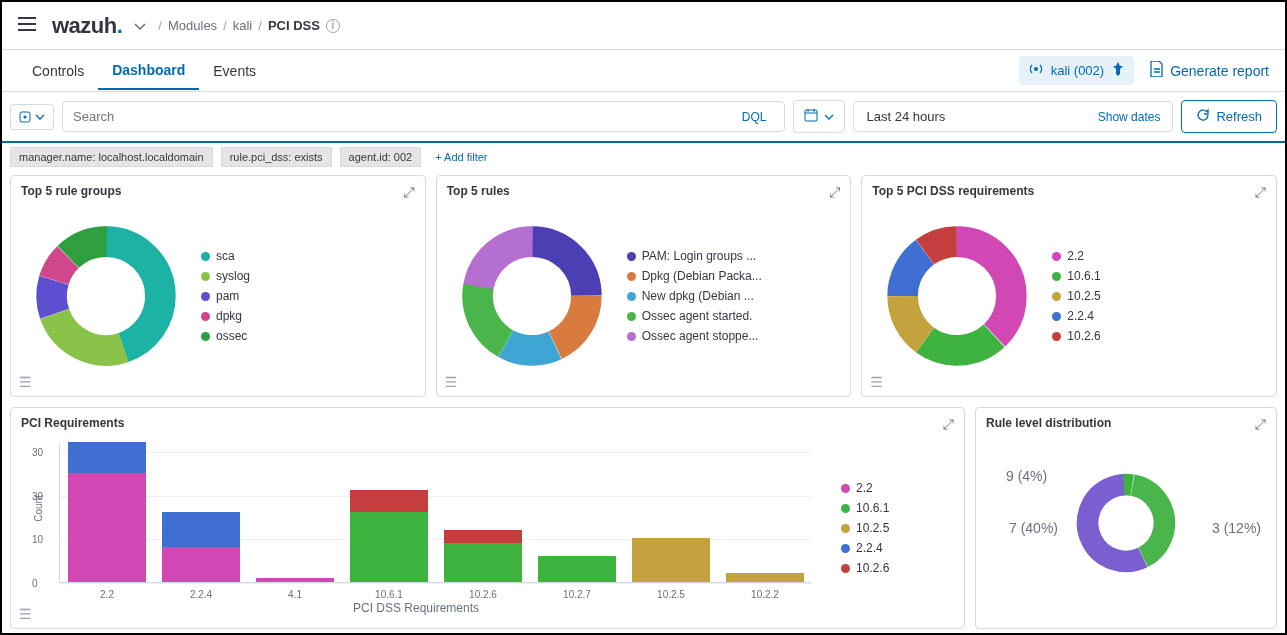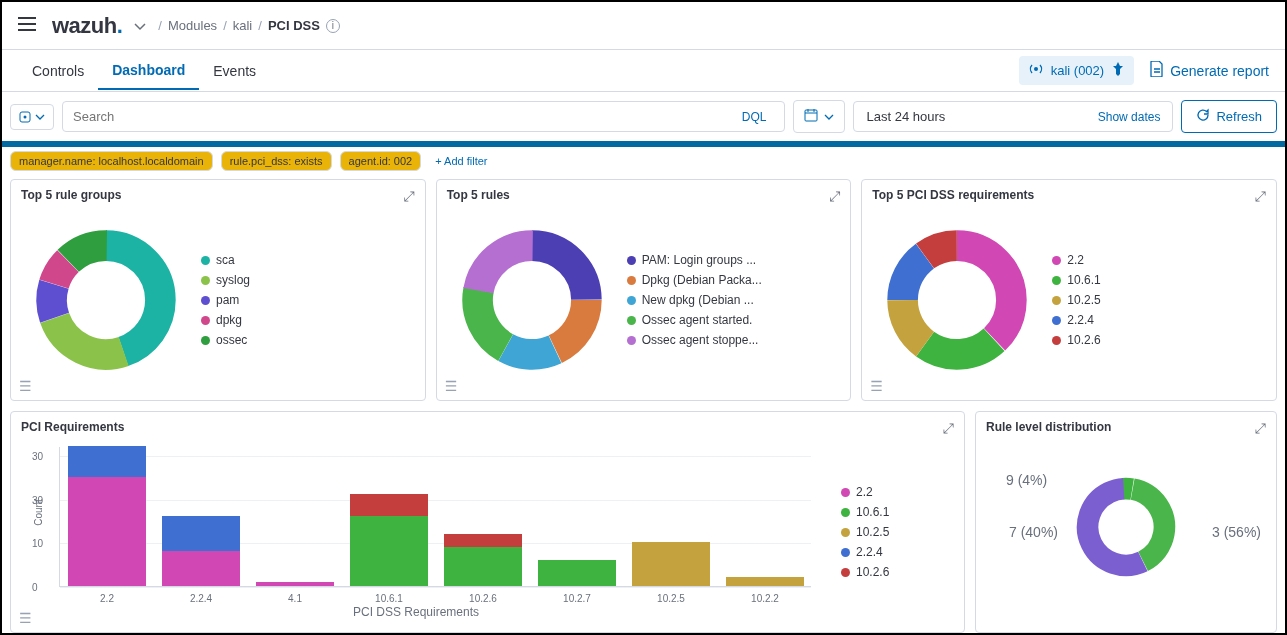--- a/index.html
+++ b/index.html
@@ -13,31 +13,31 @@
 .breadcrumb .sep { margin: 0 6px; color: #98a2b3; }
 .breadcrumb .current { color: #343741; font-weight: 600; }
 .info-icon { margin-left: 6px; color: #69707d; border: 1px solid #98a2b3; border-radius: 50%; width: 14px; height: 14px; display: inline-flex; align-items: center; justify-content: center; font-size: 10px; }
 .tabbar { display: flex; align-items: center; height: 42px; padding: 0 16px; border-bottom: 1px solid #d3dae6; }
 .tab { padding: 10px 14px; cursor: pointer; font-size: 14px; color: #343741; }
 .tab.active { color: #006bb4; border-bottom: 2px solid #006bb4; font-weight: 600; }
 .tabbar-right { margin-left: auto; display: flex; align-items: center; gap: 16px; }
 .agent-badge { background: #e6f1fa; color: #006bb4; padding: 6px 10px; border-radius: 4px; display: flex; align-items: center; gap: 8px; font-size: 13px; }
 .pin-icon { color: #006bb4; }
 .gen-report { color: #006bb4; display: flex; align-items: center; gap: 6px; cursor: pointer; font-size: 14px; }
-.searchbar { display: flex; align-items: center; padding: 8px 8px; gap: 8px; border-bottom: 6px solid #0369a1; }
+.searchbar { display: flex; align-items: center; padding: 8px 8px; gap: 8px; border-bottom: 2px solid #0369a1; }
 .filter-toggle { border: 1px solid #d3dae6; border-radius: 4px; padding: 6px 8px; display: flex; align-items: center; gap: 4px; color: #006bb4; cursor: pointer; }
 .search-input { flex: 1; border: 1px solid #d3dae6; border-radius: 4px; padding: 7px 10px; display: flex; align-items: center; }
 .search-input input { border: none; outline: none; flex: 1; font-size: 13px; }
 .dql { margin-left: auto; color: #006bb4; font-size: 12px; padding: 0 8px; }
 .date-picker { border: 1px solid #d3dae6; border-radius: 4px; padding: 7px 10px; display: flex; align-items: center; gap: 6px; color: #006bb4; cursor: pointer; }
 .time-range { border: 1px solid #d3dae6; border-radius: 4px; padding: 7px 12px; flex: 0 0 320px; display: flex; align-items: center; font-size: 13px; }
 .show-dates { margin-left: auto; color: #006bb4; font-size: 12px; }
 .refresh-btn { border: 1px solid #006bb4; color: #006bb4; background: #fff; border-radius: 4px; padding: 7px 14px; display: flex; align-items: center; gap: 6px; cursor: pointer; font-size: 13px; }
 .filter-chips { display: flex; align-items: center; padding: 4px 8px 8px; gap: 8px; font-size: 11px; }
-.chip { border: 1px solid #d3dae6; border-radius: 6px; padding: 3px 8px; background: #eab308; color: #343741; }
+.chip { border: 1px solid #d3dae6; border-radius: 1px; padding: 3px 8px; background: #e5e5e5; color: #343741; }
 .add-filter { color: #006bb4; cursor: pointer; padding: 3px 6px; }
 .dash { padding: 0 8px 8px; }
 .row { display: flex; gap: 10px; margin-bottom: 10px; }
 .panel { border: 1px solid #d3dae6; border-radius: 4px; background: #fff; position: relative; }
 .panel-hd { display: flex; align-items: center; padding: 8px 10px; font-size: 12px; font-weight: 700; }
 .expand-icon { position: absolute; top: 8px; right: 10px; color: #69707d; cursor: pointer; font-size: 14px; }
 .panel-body { display: flex; align-items: center; padding: 0 10px 10px; position: relative; height: 190px; }
 .legend { font-size: 12px; display: flex; flex-direction: column; gap: 6px; margin-left: 10px; }
 .legend-item { display: flex; align-items: center; gap: 6px; white-space: nowrap; overflow: hidden; text-overflow: ellipsis; max-width: 160px; }
 .swatch { width: 9px; height: 9px; border-radius: 50%; flex-shrink: 0; }
@@ -369,17 +369,17 @@
       <div class="rule-dist-body">
         <svg width="120" height="120" viewBox="0 0 100 100">
           <g transform="translate(50,50)" fill="none" stroke-width="18">
             <circle r="32" stroke="#3fb33f" stroke-dasharray="8 200" transform="rotate(-95)"></circle>
             <circle r="32" stroke="#4ab54a" stroke-dasharray="80 200" transform="rotate(-80)"></circle>
             <circle r="32" stroke="#7b5fd1" stroke-dasharray="113 200" transform="rotate(64)"></circle>
           </g>
         </svg>
         <span class="rule-label" style="top:30px; left:30px;">9 (4%)</span>
         <span class="rule-label" style="top:82px; left:33px;">7 (40%)</span>
-        <span class="rule-label" style="top:82px; right:15px;">3 (56%)</span>
+        <span class="rule-label" style="top:82px; right:15px;">3 (12%)</span>
       </div>
     </div>
   </div>
 </div>
 
 </body></html>

